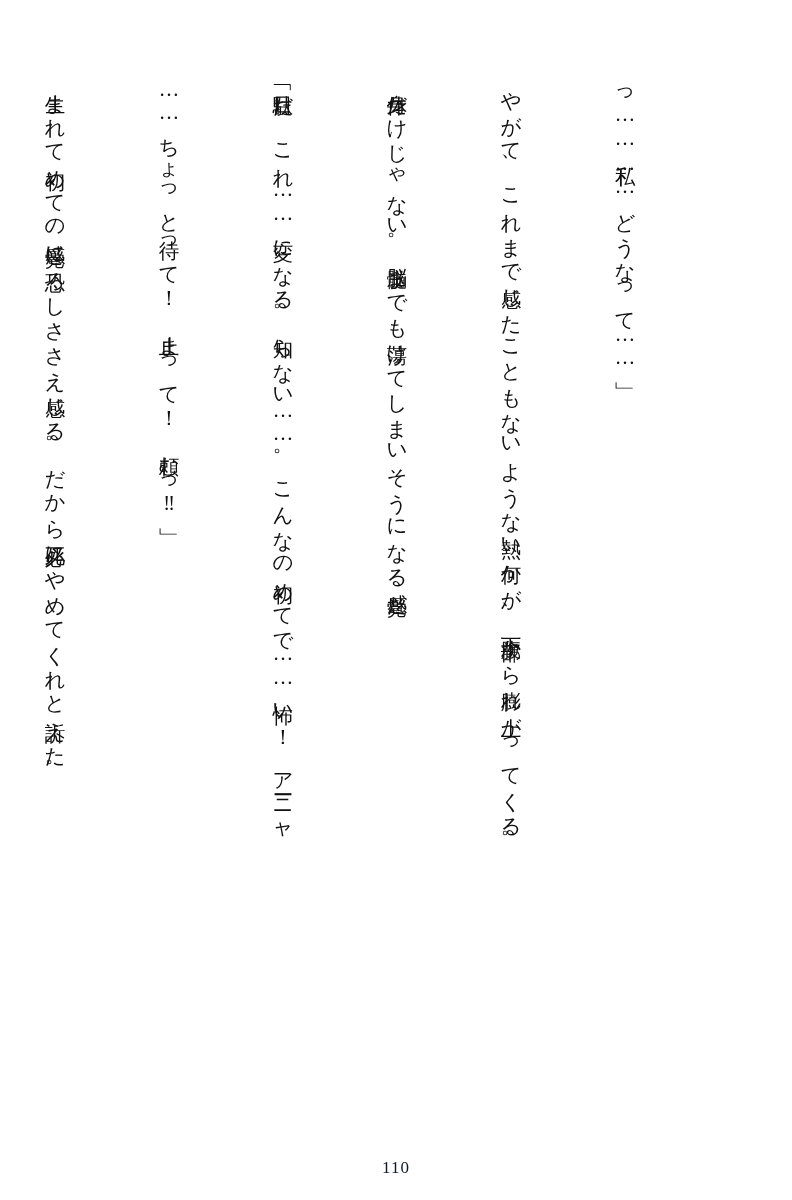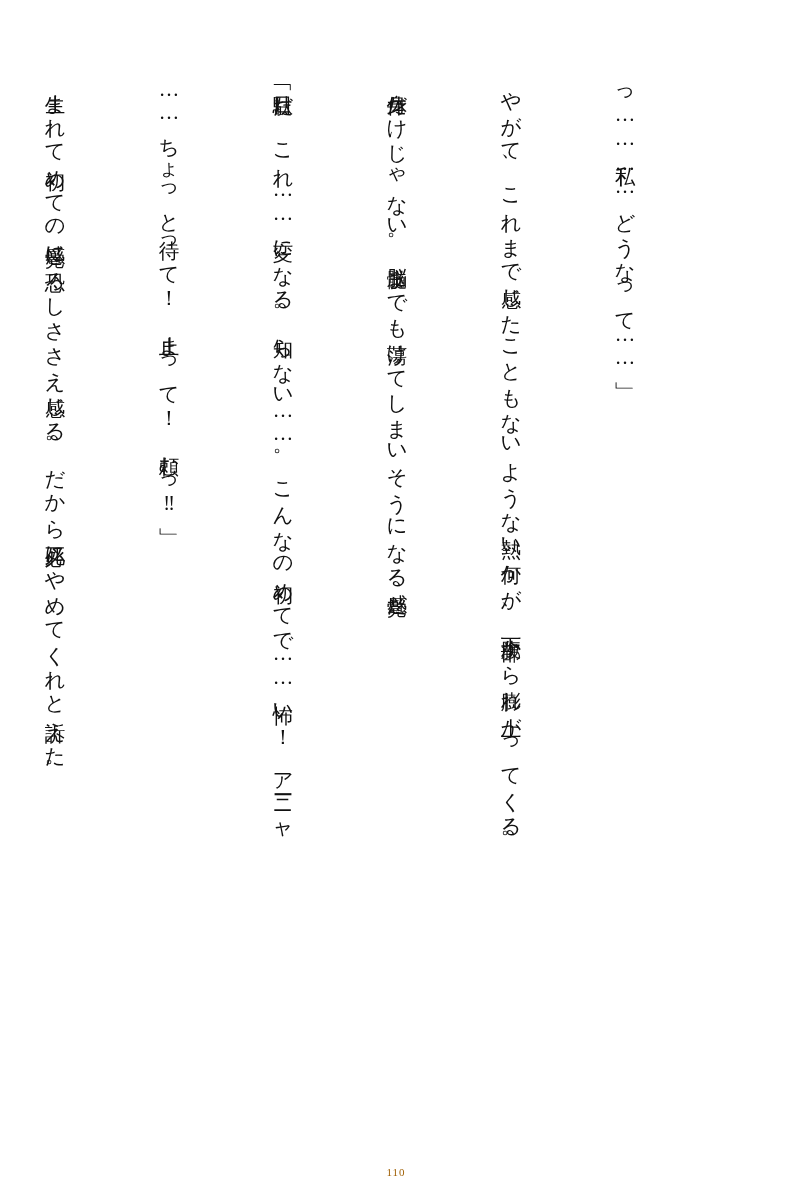--- a/index.html
+++ b/index.html
@@ -43,23 +43,23 @@
     margin: 0;
     padding: 0;
     display: block;
   }
   .page-number {
     position: absolute;
     left: 0;
     right: 0;
     bottom: 22px;
     text-align: center;
-    font-size: 11px;
+    font-size: 17px;
     font-family: "Liberation Serif", "DejaVu Serif", serif;
-    color: #a16207;
+    color: #0f172a;
     letter-spacing: 1px;
   }
 </style>
 </head>
 <body>
 
 <div class="page">
 
   <div class="text-block">
     <span class="para">っ……私……どうなって……」</span>

